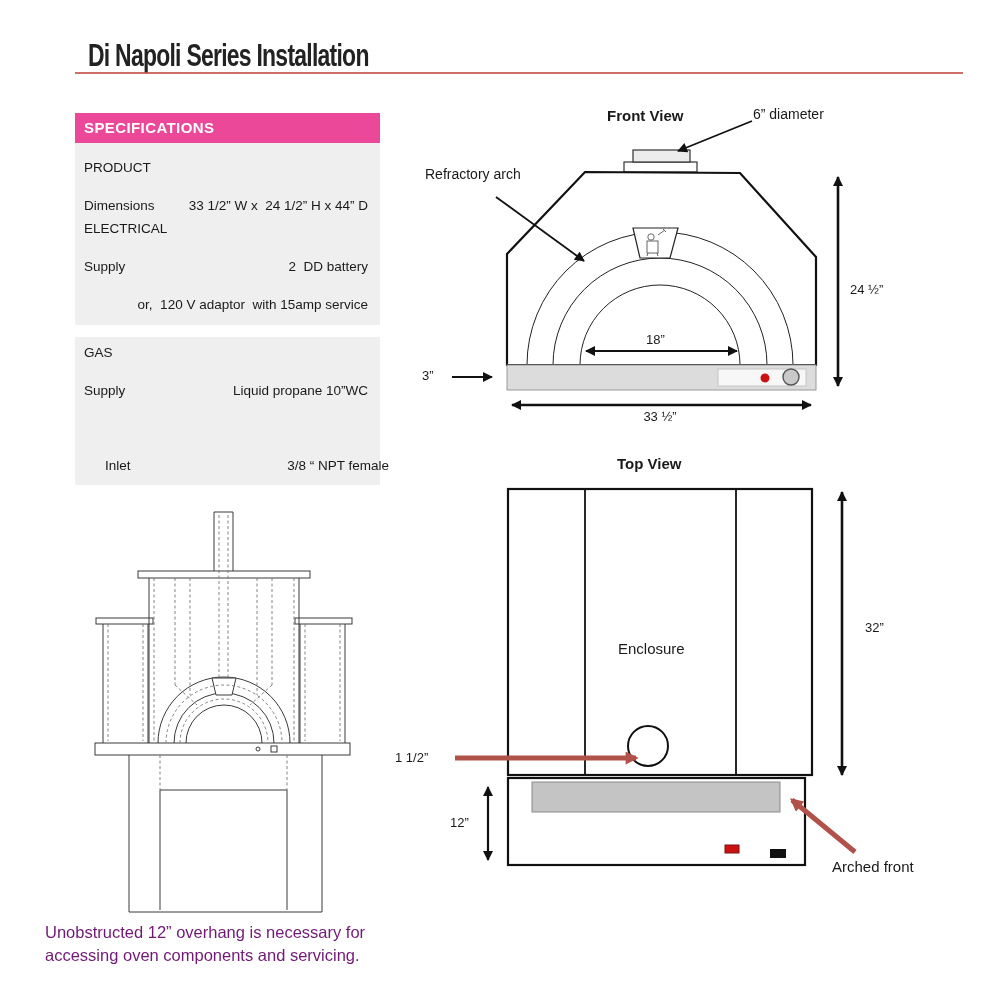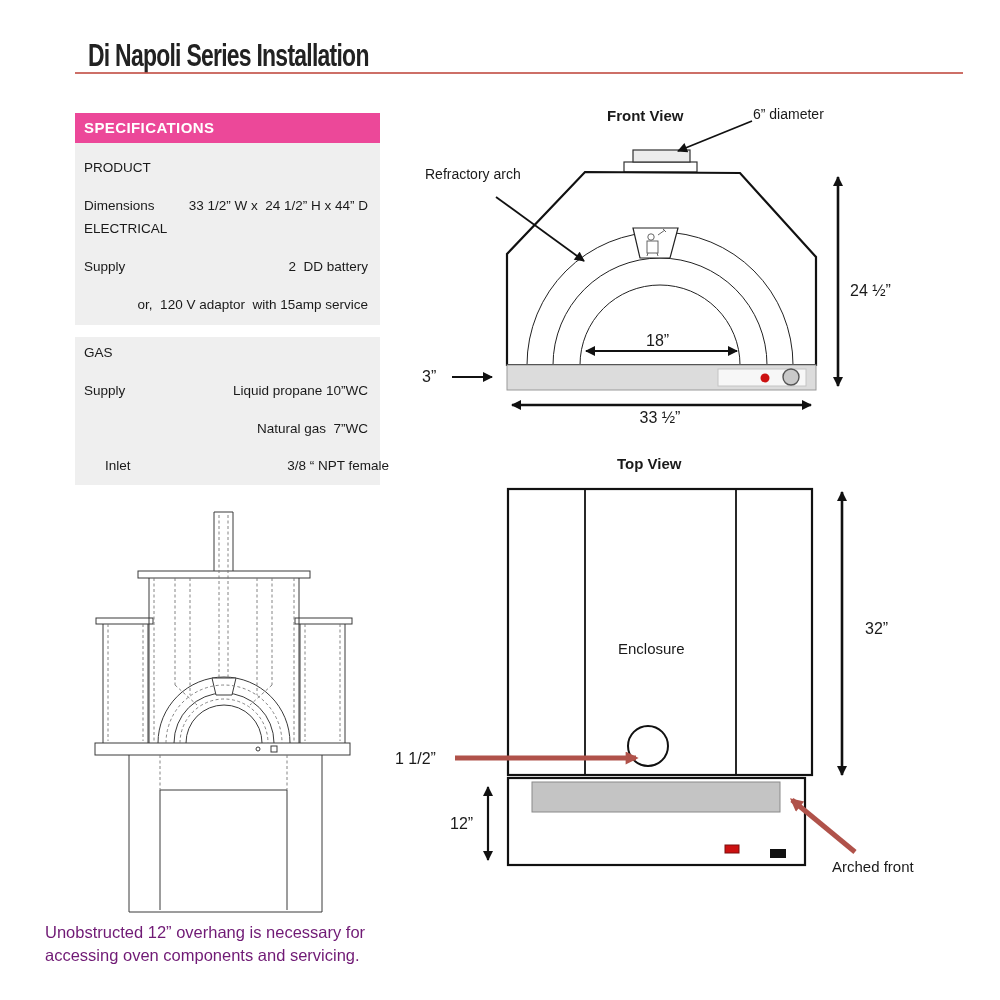--- a/index.html
+++ b/index.html
@@ -18,21 +18,21 @@
   .spec-block{position:absolute;left:0;width:305px;background:#efefef;}
   .blk1{top:30px;height:182px;}
   .blk2{top:224px;height:148px;}
   .srow{position:absolute;left:0;width:305px;height:16px;box-sizing:border-box;
         padding-left:9px;padding-right:24px;}
   .srow .lab{position:absolute;left:9px;top:0;white-space:pre;}
   .srow .val{position:absolute;right:12px;top:0;white-space:pre;text-align:right;}
   
   .dlabel{font-size:14px;white-space:nowrap;}
   .dtitle{font-size:15px;font-weight:700;white-space:nowrap;}
-  .dim{font-size:16px;white-space:nowrap;}
+  .dim{font-size:13px;white-space:nowrap;}
   
   .caption{left:45px;top:921px;font-size:16.5px;line-height:1.4;color:#701a75;}
   svg{display:block;}
 </style>
 </head>
 <body>
 
 <div class="page">
 
   <div class="abs doc-title">Di Napoli Series Installation</div>
@@ -61,23 +61,20 @@
       </div>
     </div>
 
     <div class="spec-block blk2">
       <div class="srow" style="top:8px;">
           <span class="lab">GAS</span>
         </div>
       <div class="srow" style="top:46px;">
         <span class="lab">Supply</span>
         <span class="val">Liquid propane 10”WC</span>
-      </div>
-      <div class="srow" style="top:84px;">
-        <span class="val">Natural gas  7”WC</span>
       </div>
       <div class="srow" style="top:121px;margin-left:21px;">
         <span class="lab">Inlet</span>
         <span class="val">3/8 “ NPT female</span>
       </div>
     </div>
   </div>
 
   <div class="abs" style="left:420px;top:85px;width:500px;height:350px;">
     <svg width="500" height="350" viewBox="0 0 500 350">

